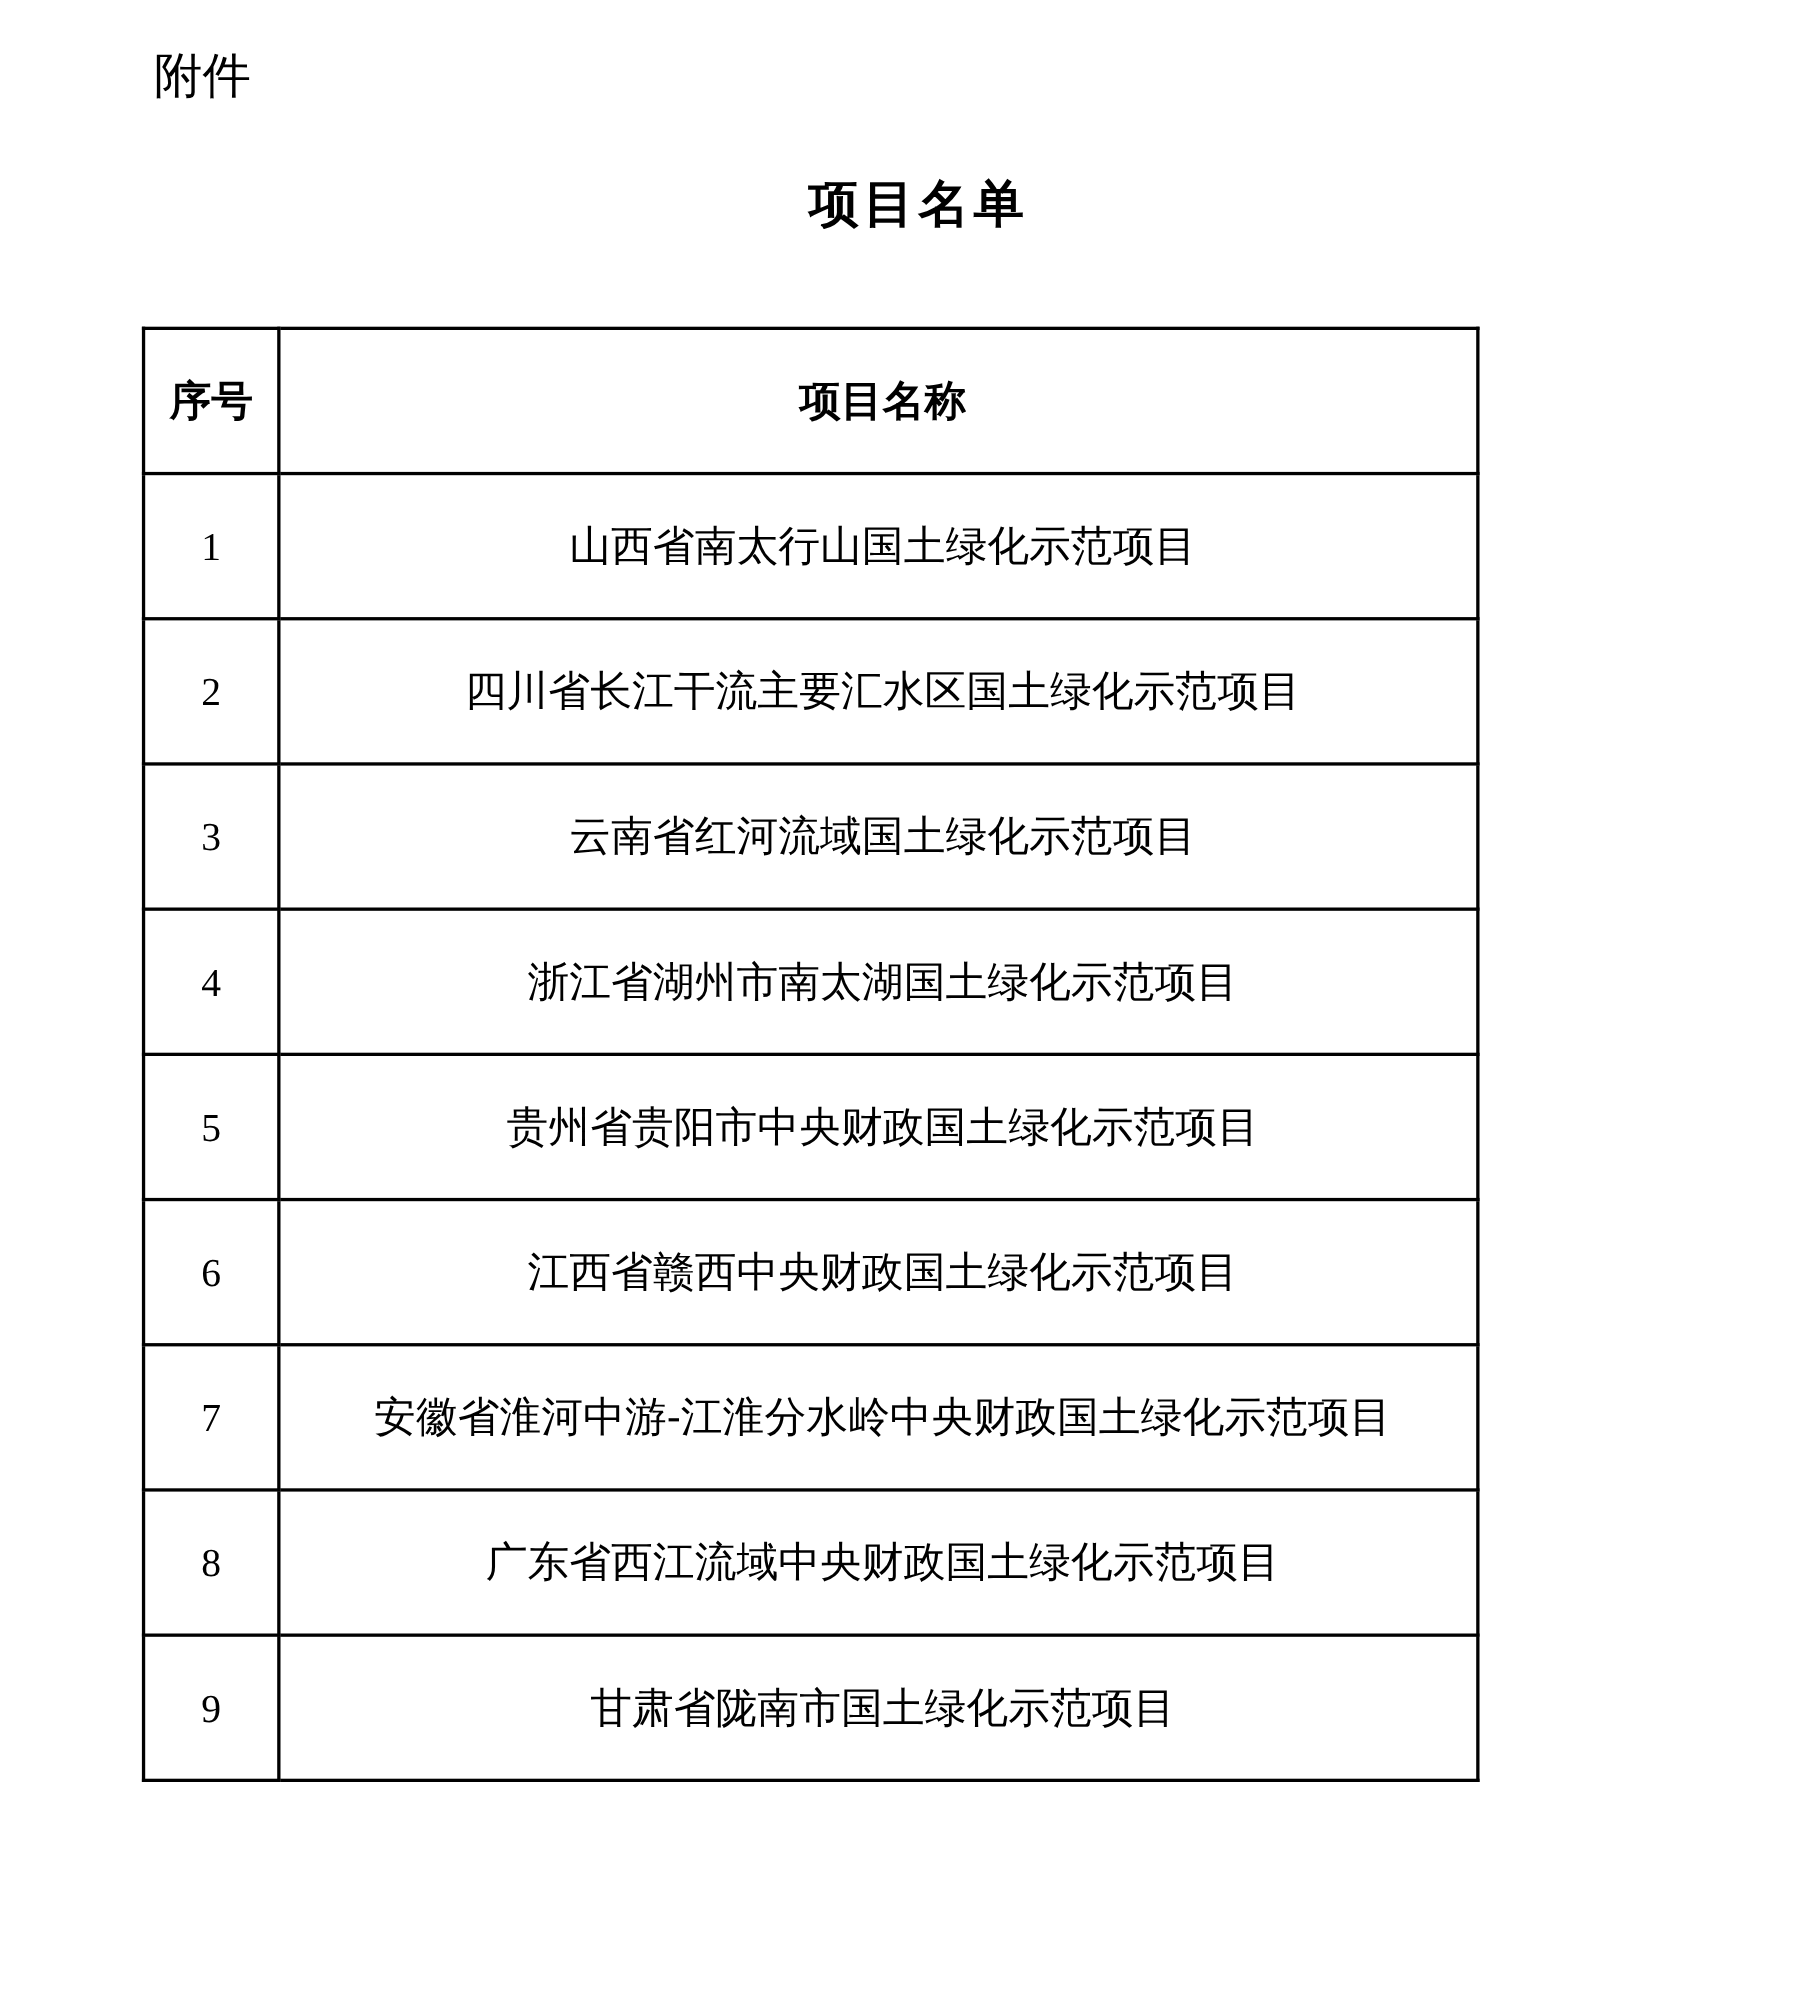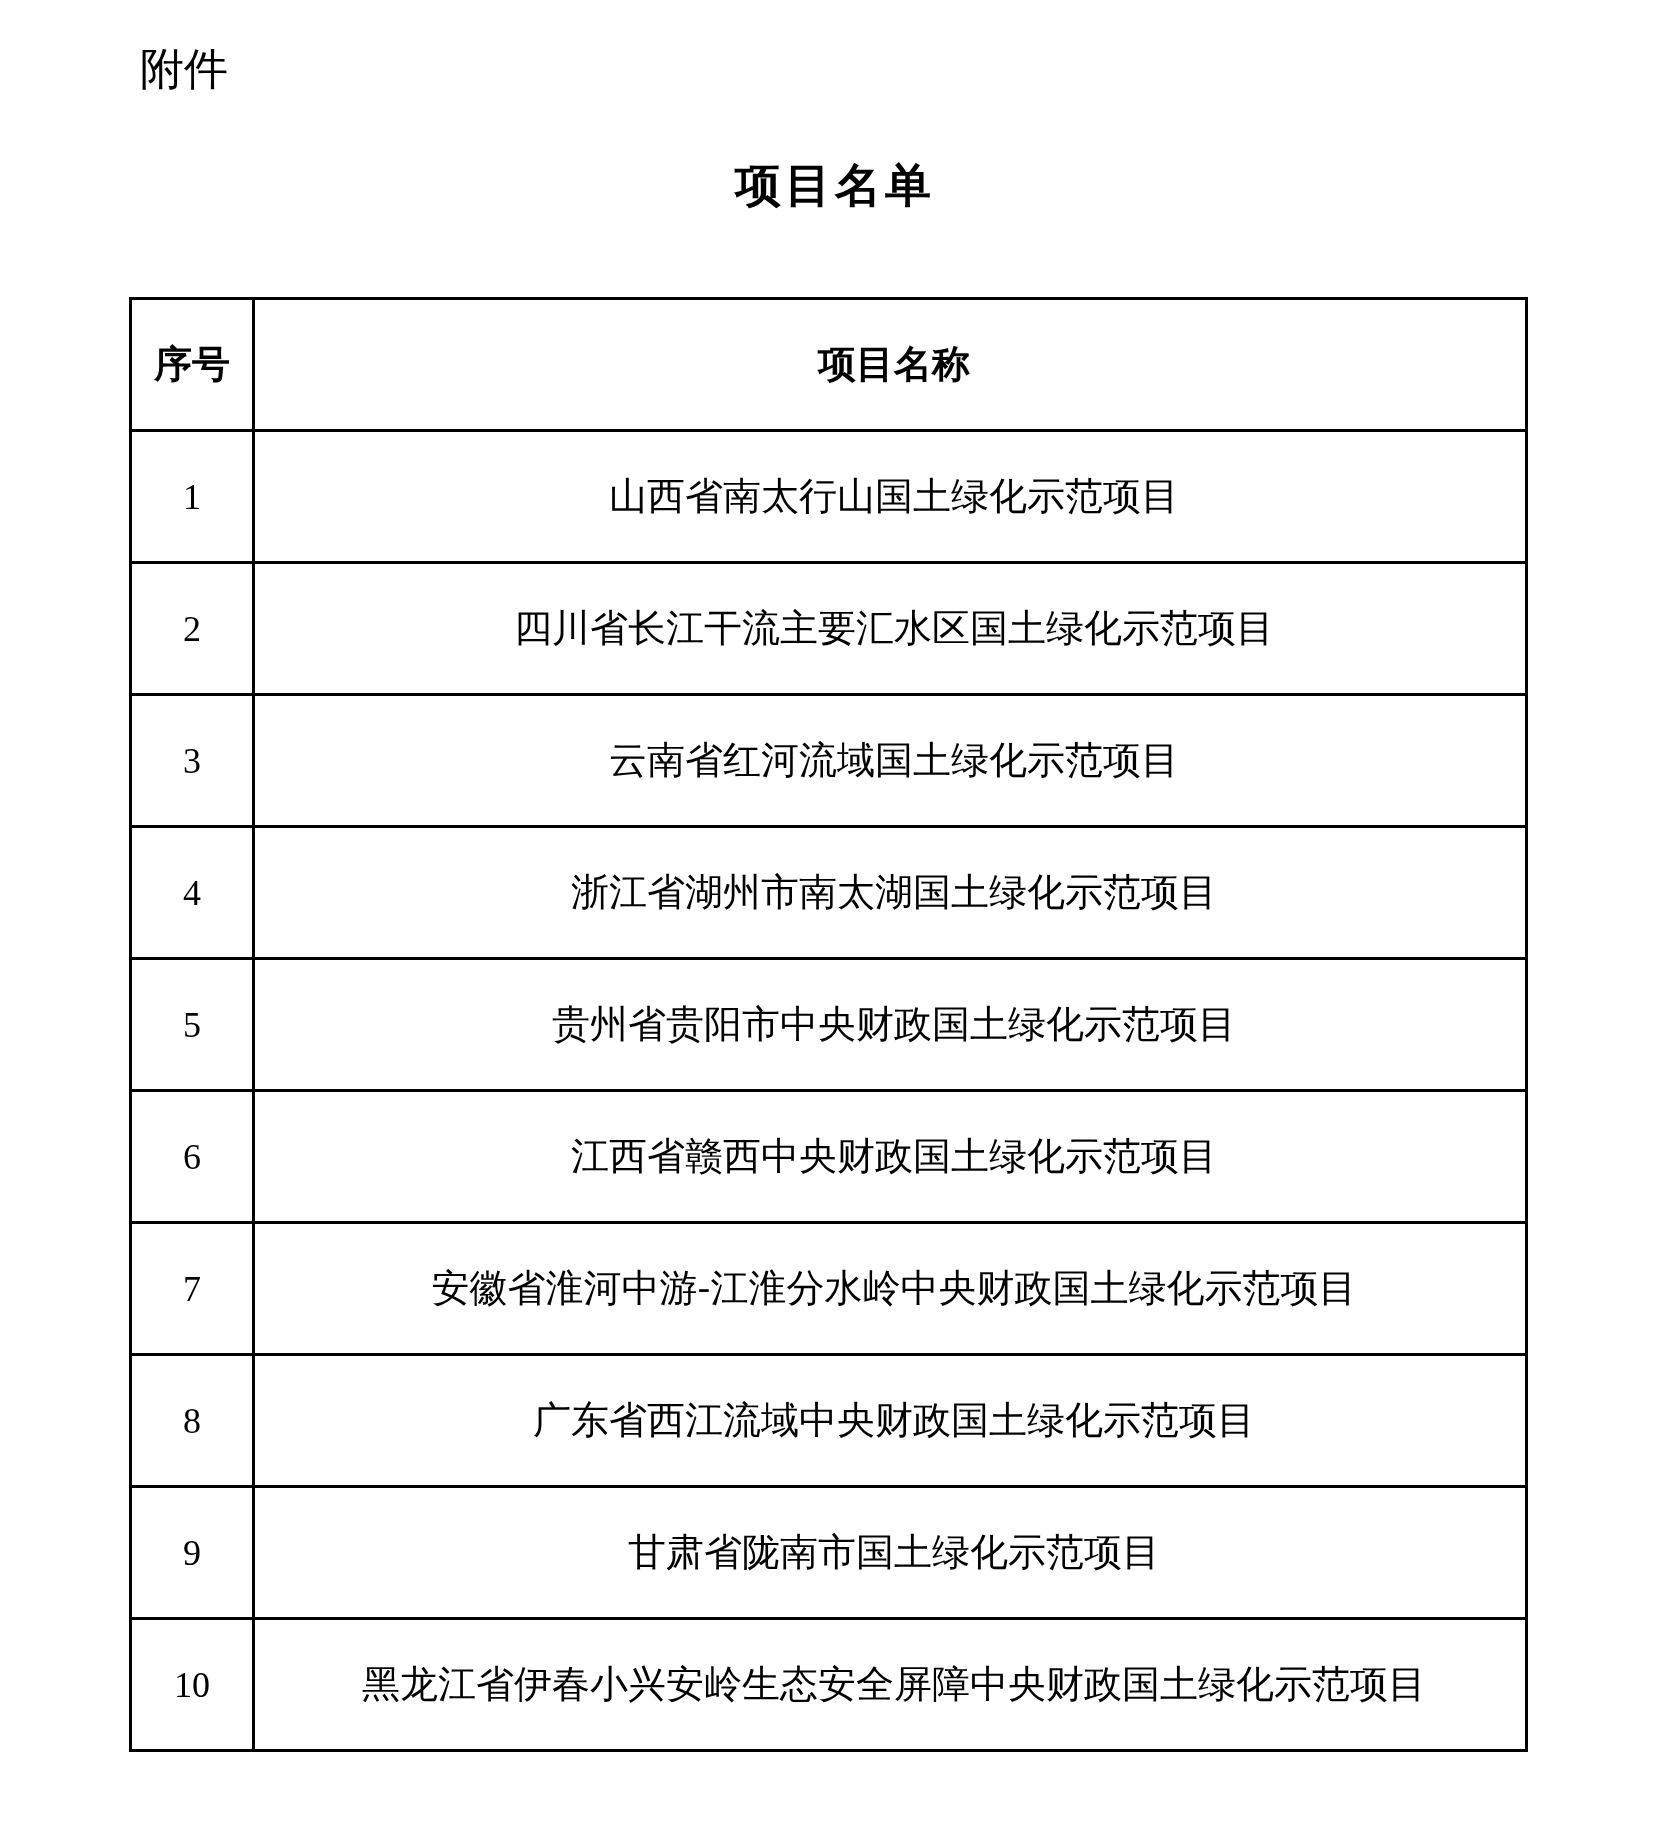--- a/index.html
+++ b/index.html
@@ -2,21 +2,21 @@
 <html><head>
 <meta charset="utf-8">
 <style>
   html, body { margin:0; padding:0; background:#ffffff; }
   body { width:1653px; height:1831px; position:relative; overflow:hidden;
          font-family: "DejaVu Serif", "Liberation Serif", serif; color:#000; }
   .attach { position:absolute; left:140px; top:40px; font-size:44px;
             font-family:"DejaVu Sans", sans-serif; }
   .title { position:absolute; left:0; width:1670px; top:155px; text-align:center;
            font-size:46px; font-weight:bold; letter-spacing:4px; }
-  table { position:absolute; left:129px; top:297px; width:1399px;
+  table { position:absolute; left:129px; top:297px; width:1216px;
           border-collapse:collapse; border:3px solid #d946ef; }
   td, th { border:3px solid #000; height:129px; padding:0; font-size:38px; font-weight:normal; }
   th { font-family:"DejaVu Sans", sans-serif; font-weight:bold; font-size:38px; }
   .c1 { width:120px; text-align:center; }
   .c2 { text-align:center; padding-left:8px; }
   th.c2 { }
   td.c1 { font-family:"Liberation Serif", serif; font-size:36px; }
 </style>
 </head>
 <body>
@@ -61,18 +61,14 @@
         <td class="c2">安徽省淮河中游-江淮分水岭中央财政国土绿化示范项目</td>
       </tr>
     <tr>
         <td class="c1">8</td>
         <td class="c2">广东省西江流域中央财政国土绿化示范项目</td>
       </tr>
     <tr>
         <td class="c1">9</td>
         <td class="c2">甘肃省陇南市国土绿化示范项目</td>
       </tr>
-    <tr>
-        <td class="c1">10</td>
-        <td class="c2">黑龙江省伊春小兴安岭生态安全屏障中央财政国土绿化示范项目</td>
-      </tr>
   </tbody>
 </table>
 
 </body></html>

